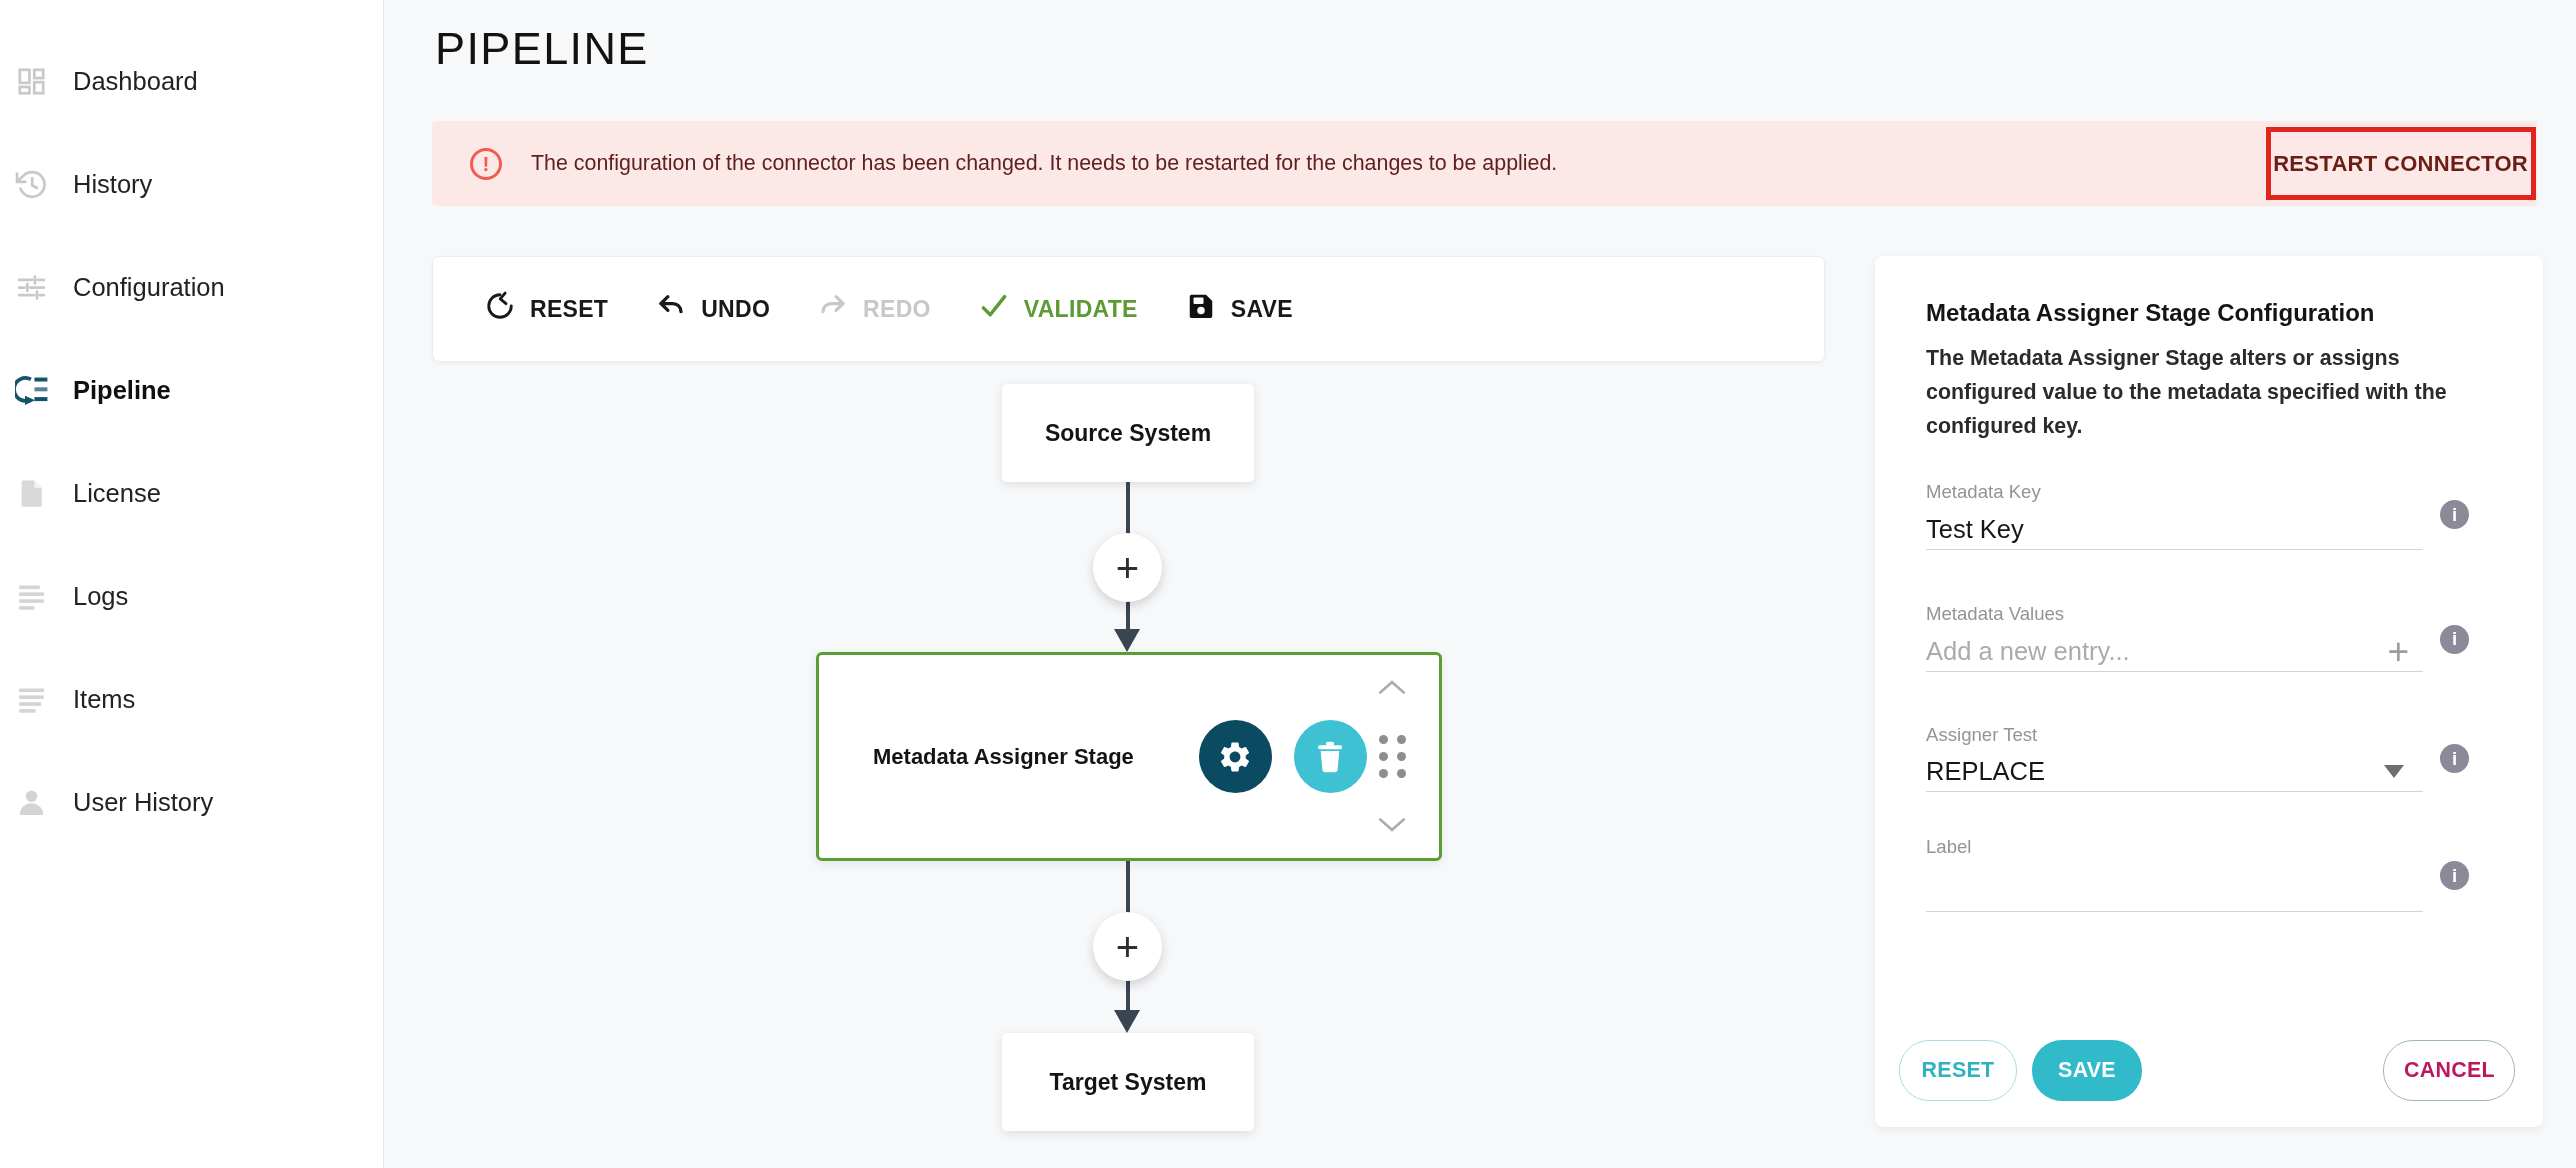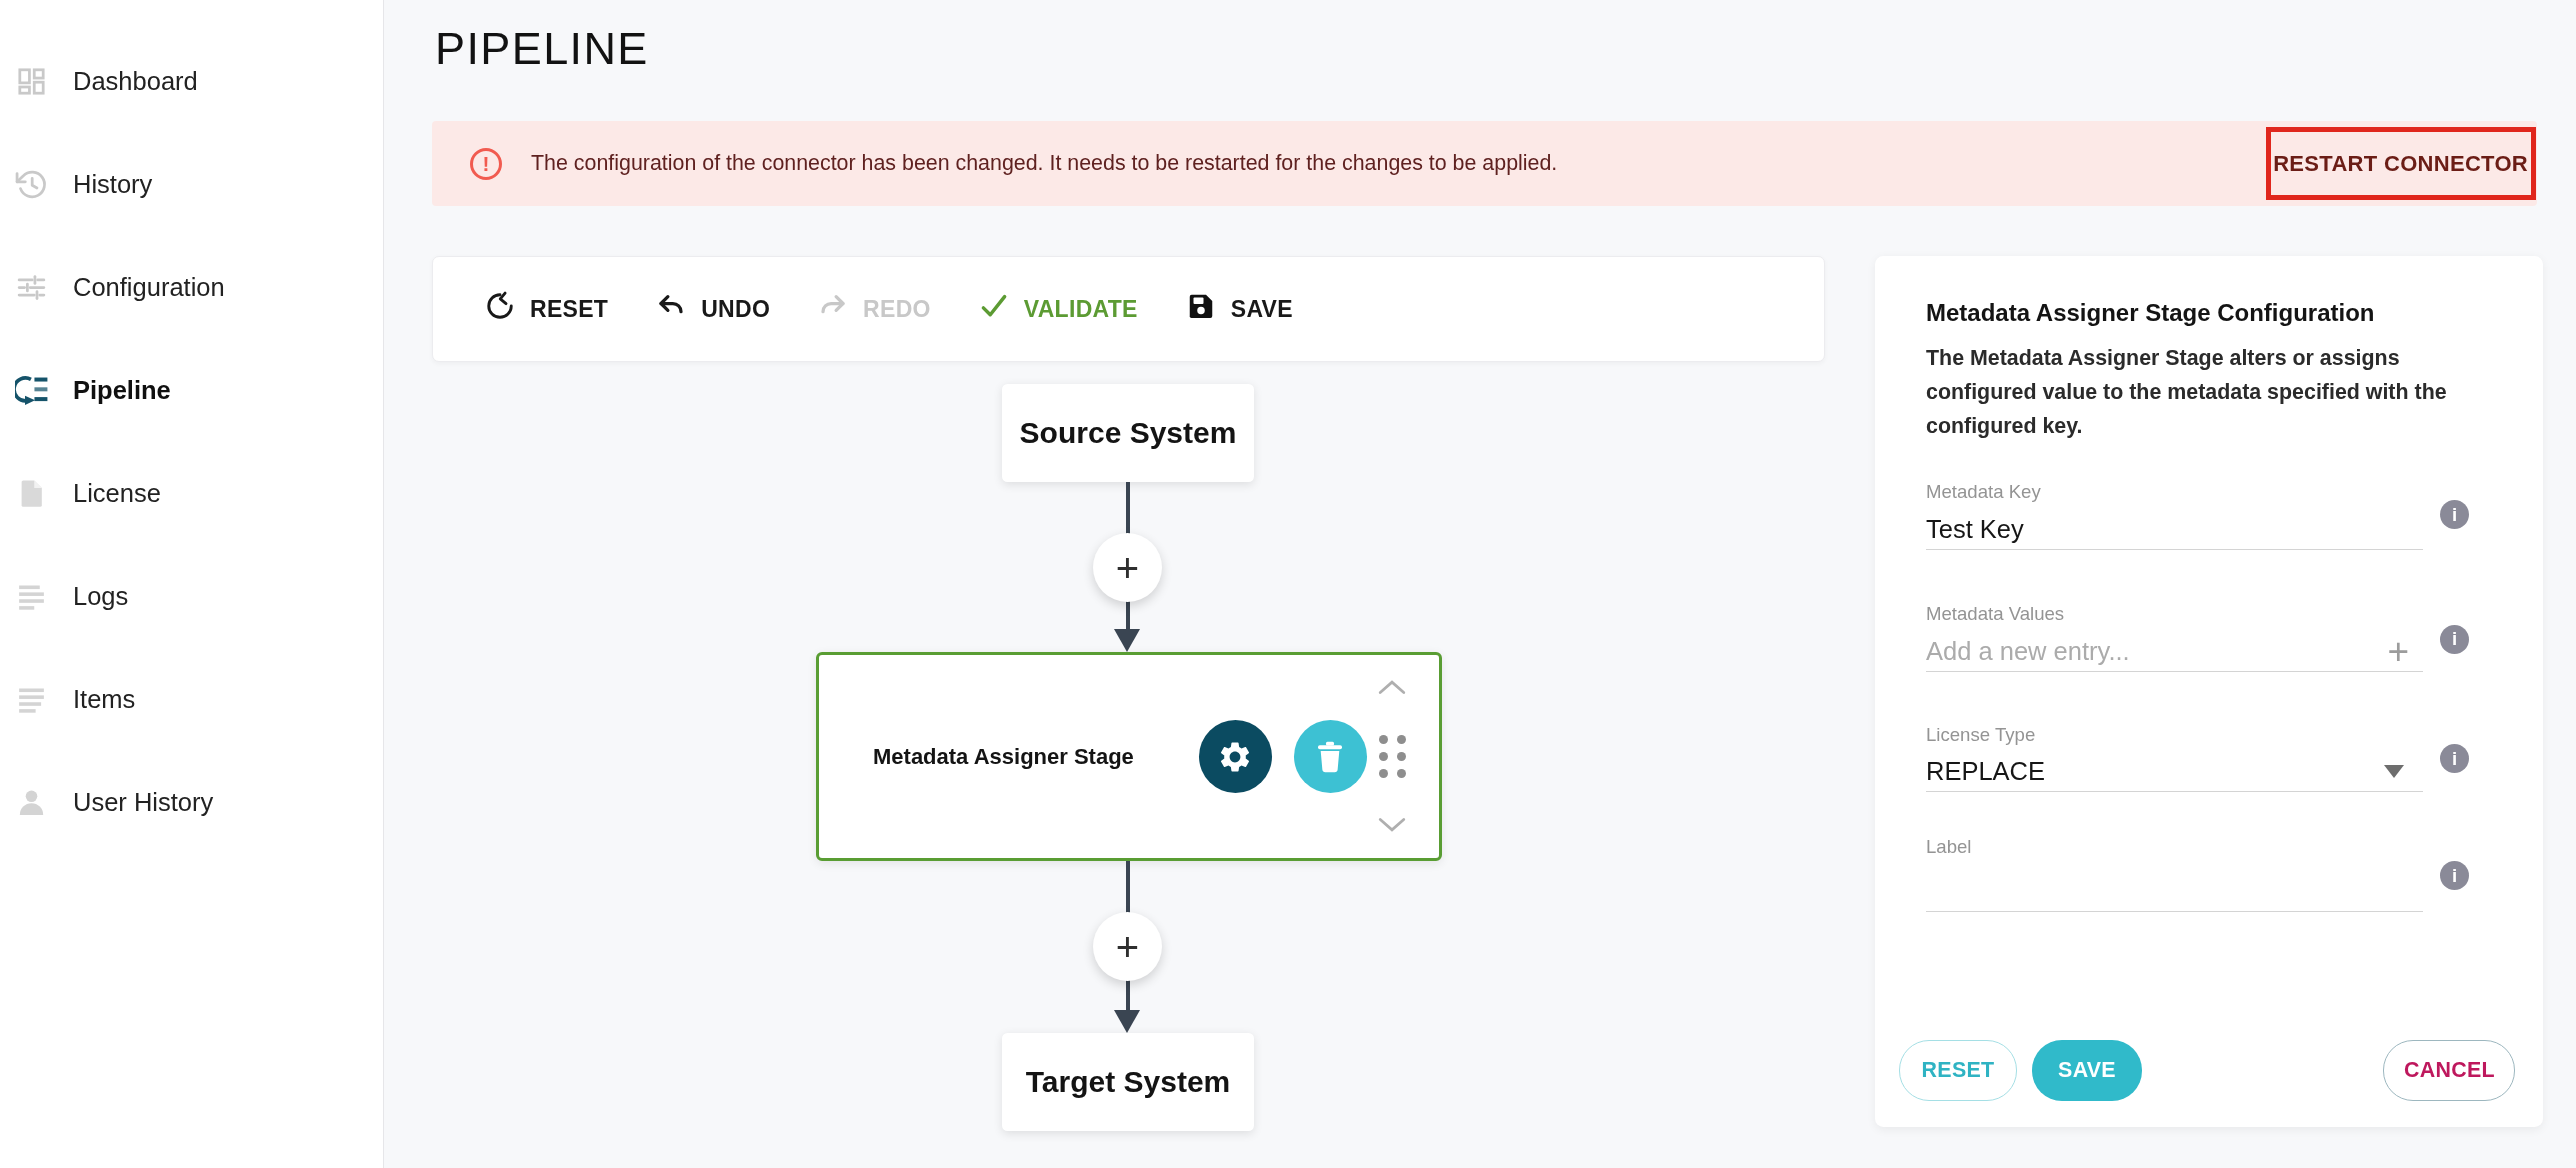--- a/index.html
+++ b/index.html
@@ -68,21 +68,21 @@
   }
   .tb-btn svg { width:30px; height:30px; }
   .tb-btn.disabled { color:#C8C8C8; cursor:default; }
   .tb-btn.validate { color:var(--green, #5C9B33); }
 
   
   .node {
     position:absolute; width:252px; height:98px; background:#fff; border-radius:5.5px;
     box-shadow:0 2.1px 9.6px rgba(0,0,0,0.10);
     display:flex; align-items:center; justify-content:center;
-    font-size:30px; font-weight:700; color:#141414; cursor:pointer;
+    font-size:23px; font-weight:700; color:#141414; cursor:pointer;
   }
   .node-source { left:1002px; top:384px; }
   .node-target { left:1002px; top:1033px; }
 
   .connector { position:absolute; left:1126px; width:4.1px; background:var(--arrow, #3A4552); }
   .connector.c1 { top:482px; height:149px; }
   .connector.c2 { top:861px; height:150px; }
   .arrowhead {
     position:absolute; left:1114px; width:0; height:0;
     border-left:13.8px solid transparent; border-right:13.8px solid transparent;
@@ -407,21 +407,21 @@
   <div class="field f-values">
     <div class="field-label">Metadata Values</div>
     <div class="field-row">
       <input class="field-input" type="text" placeholder="Add a new entry..." style="">
       <span class="add-entry-plus">+</span>
     </div>
     <span class="info-badge">i</span>
   </div>
 
   <div class="field f-type">
-    <div class="field-label">License Type</div>
+    <div class="field-label">Assigner Test</div>
     <div class="field-row">
       <span class="field-value">REPLACE</span>
       <span class="dd-caret"></span>
     </div>
     <span class="info-badge">i</span>
   </div>
 
   <div class="field f-label">
     <div class="field-label">Label</div>
     <div class="field-row">

